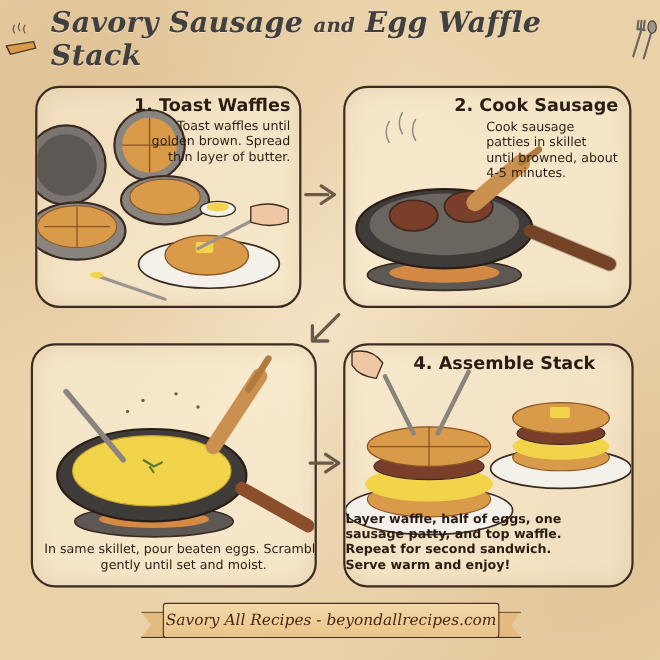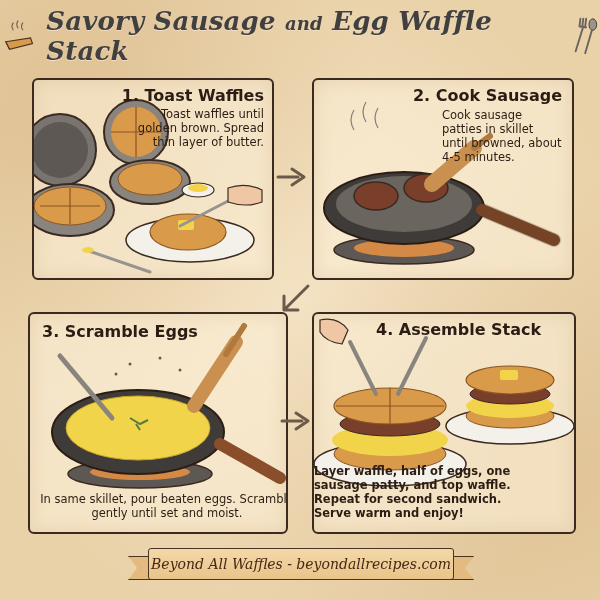--- a/index.html
+++ b/index.html
@@ -13,21 +13,21 @@
     color:#2b1d14;
   }
   .title-row { position:absolute; top:14px; left:0; width:600px; height:44px; display:flex; align-items:center; justify-content:center; gap:8px; }
   .title {
     font-family: "DejaVu Serif", serif; font-style:italic; font-weight:bold;
     font-size:26px; color:#404040; letter-spacing:0.2px;
     text-shadow: 0 1px 0 #f3dcc0;
   }
   .title .small { font-size:18px; }
   .panel {
-    position:absolute; border:2px solid #3b2a20; border-radius:6px;
+    position:absolute; border:2px solid #3b2a20; border-radius:22px;
     background: rgba(250,238,214,0.65);
     box-shadow: inset 0 0 18px rgba(170,120,60,0.18);
     overflow:hidden;
   }
   .p1 { left:32px;  top:78px;  width:238px; height:198px; }
   .p2 { left:312px; top:78px;  width:258px; height:198px; }
   .p3 { left:28px;  top:312px; width:256px; height:218px; }
   .p4 { left:312px; top:312px; width:260px; height:218px; }
   .step-title { position:absolute; font-size:16px; font-weight:bold; color:#2b1d14; white-space:nowrap; }
   .step-desc { position:absolute; font-size:11.5px; line-height:14px; color:#2b1d14; }
@@ -148,21 +148,20 @@
 
     <path d="M164 92 L206 28" stroke="#c9904f" stroke-width="14" stroke-linecap="round"></path>
     <path d="M196 40 L214 12" stroke="#b07a3e" stroke-width="6" stroke-linecap="round"></path>
     <g fill="#6b5a4a">
         <circle cx="100" cy="50" r="1.5"></circle>
         <circle cx="130" cy="44" r="1.5"></circle>
         <circle cx="150" cy="56" r="1.5"></circle>
         <circle cx="86" cy="60" r="1.5"></circle>
       </g>
   </svg>
-  <div class="step-title">3. Scramble Eggs</div>
   <div class="step-desc">In same skillet, pour beaten eggs. Scramble gently until set and moist.</div>
 </div>
 
 <svg class="arrow" style="left:280px;top:410px" width="34" height="22" viewBox="0 0 34 22">
   <path d="M2 11 H22 M16 3 L28 11 L16 19" stroke="#6b5a4a" stroke-width="3" fill="none" stroke-linecap="round" stroke-linejoin="round"></path>
 </svg>
 
 <div class="panel p4">
   <svg class="illus" style="left:0;top:0" width="260" height="218" viewBox="0 0 260 218">
 
@@ -184,14 +183,14 @@
     <path d="M112 24 L84 80" stroke="#8a847f" stroke-width="4" stroke-linecap="round"></path>
     <path d="M6 6 q18 -4 28 10 l-6 14 q-16 -2 -22 -12 z" fill="#f0c7a4" stroke="#3b2a20" stroke-width="1.2"></path>
   </svg>
   <div class="step-title">4. Assemble Stack</div>
   <div class="step-desc">Layer waffle, half of eggs, one sausage patty, and top waffle. Repeat for second sandwich. Serve warm and enjoy!</div>
 </div>
 
 <div class="banner-tail l"></div>
 <div class="banner-tail r"></div>
 <div class="banner">
-  <span class="banner-text">Beyond All Waffles - beyondallrecipes.com</span>
+  <span class="banner-text">Savory All Recipes - beyondallrecipes.com</span>
 </div>
 
 </body></html>

